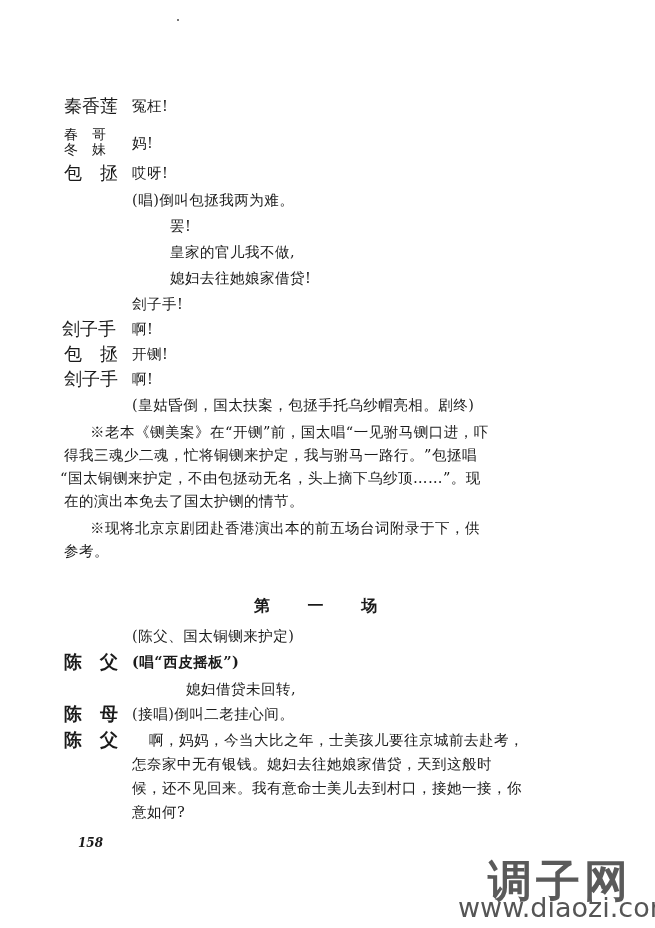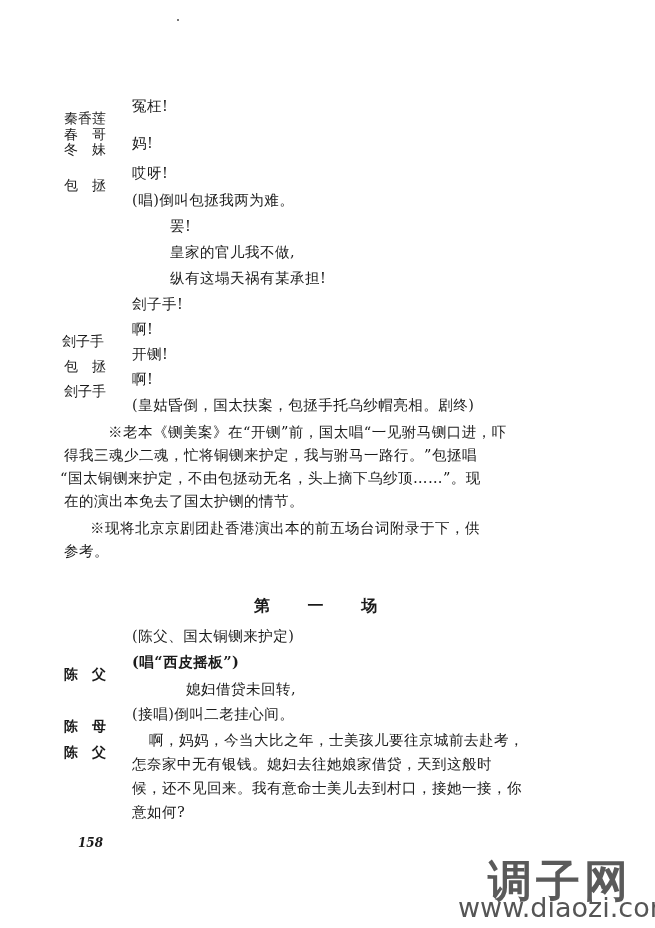--- a/index.html
+++ b/index.html
@@ -1,21 +1,21 @@
 <!DOCTYPE html>
 <html><head>
 <meta charset="utf-8">
 <style>
   html, body { margin:0; padding:0; }
   body {
     width:655px; height:928px; background:#ffffff; position:relative; overflow:hidden;
     font-family:"DejaVu Serif", serif; color:#1a1a1a;
   }
   .line { position:absolute; font-size:14.5px; line-height:18px; white-space:nowrap; letter-spacing:0.5px; }
-  .spk { position:absolute; font-size:14px; line-height:18px; white-space:nowrap;margin-top:12px; }
+  .spk { position:absolute; font-size:18px; line-height:18px; white-space:nowrap; }
   .spk-stack { position:absolute; font-size:14px; line-height:15px;font-family:Liberation Serif, serif; }
   .spk-stack div { white-space:nowrap; }
   .title { position:absolute; font-size:16px; font-weight:bold; letter-spacing:16px; white-space:nowrap; }
   .pagenum { position:absolute; font-size:12px; font-style:italic; font-weight:bold; }
   .wm-cn { position:absolute; font-family:"DejaVu Sans", sans-serif; font-weight:bold; color:#5a5a5a; font-size:44px; letter-spacing:4px; }
   .wm-url { position:absolute; font-family:"DejaVu Sans", sans-serif; color:#555; font-size:27px; }
   .dot { position:absolute; width:2px; height:2px; background:#777; }
 </style>
 </head>
 <body>
@@ -31,33 +31,33 @@
     <div>冬　妹</div>
   </div>
   <div class="line" style="left:132px;top:134px;">妈!</div>
 
   <div class="spk" style="left:64px;top:164px;">包　拯</div>
   <div class="line" style="left:132px;top:164px;">哎呀!</div>
 
   <div class="line" style="left:132px;top:191px;">(唱)倒叫包拯我两为难。</div>
   <div class="line" style="left:170px;top:217px;">罢!</div>
   <div class="line" style="left:170px;top:243px;">皇家的官儿我不做,</div>
-  <div class="line" style="left:170px;top:269px;">纵有这塌天祸有某承担!</div>
+  <div class="line" style="left:170px;top:269px;">媳妇去往她娘家借贷!</div>
   <div class="line" style="left:132px;top:295px;">刽子手!</div>
 
   <div class="spk" style="left:62px;top:320px;">刽子手</div>
   <div class="line" style="left:132px;top:320px;">啊!</div>
   <div class="spk" style="left:64px;top:345px;">包　拯</div>
   <div class="line" style="left:132px;top:345px;">开铡!</div>
   <div class="spk" style="left:64px;top:370px;">刽子手</div>
   <div class="line" style="left:132px;top:370px;">啊!</div>
 
   <div class="line" style="left:132px;top:396px;">(皇姑昏倒，国太扶案，包拯手托乌纱帽亮相。剧终)</div>
 
-  <div class="line" style="left:90px;top:423px;margin-left:18px;">※老本《铡美案》在“开铡”前，国太唱“一见驸马铡口进，吓</div>
+  <div class="line" style="left:90px;top:423px;">※老本《铡美案》在“开铡”前，国太唱“一见驸马铡口进，吓</div>
   <div class="line" style="left:64px;top:446px;">得我三魂少二魂，忙将铜铡来护定，我与驸马一路行。”包拯唱</div>
   <div class="line" style="left:60px;top:469px;">“国太铜铡来护定，不由包拯动无名，头上摘下乌纱顶……”。现</div>
   <div class="line" style="left:64px;top:492px;">在的演出本免去了国太护铡的情节。</div>
   <div class="line" style="left:90px;top:519px;">※现将北京京剧团赴香港演出本的前五场台词附录于下，供</div>
   <div class="line" style="left:64px;top:542px;">参考。</div>
 
   <div class="title" style="left:254px;top:596px;">第 一 场</div>
   <div class="line" style="left:132px;top:627px;">(陈父、国太铜铡来护定)</div>
 
   <div class="spk" style="left:64px;top:653px;font-weight:bold;">陈　父</div>

